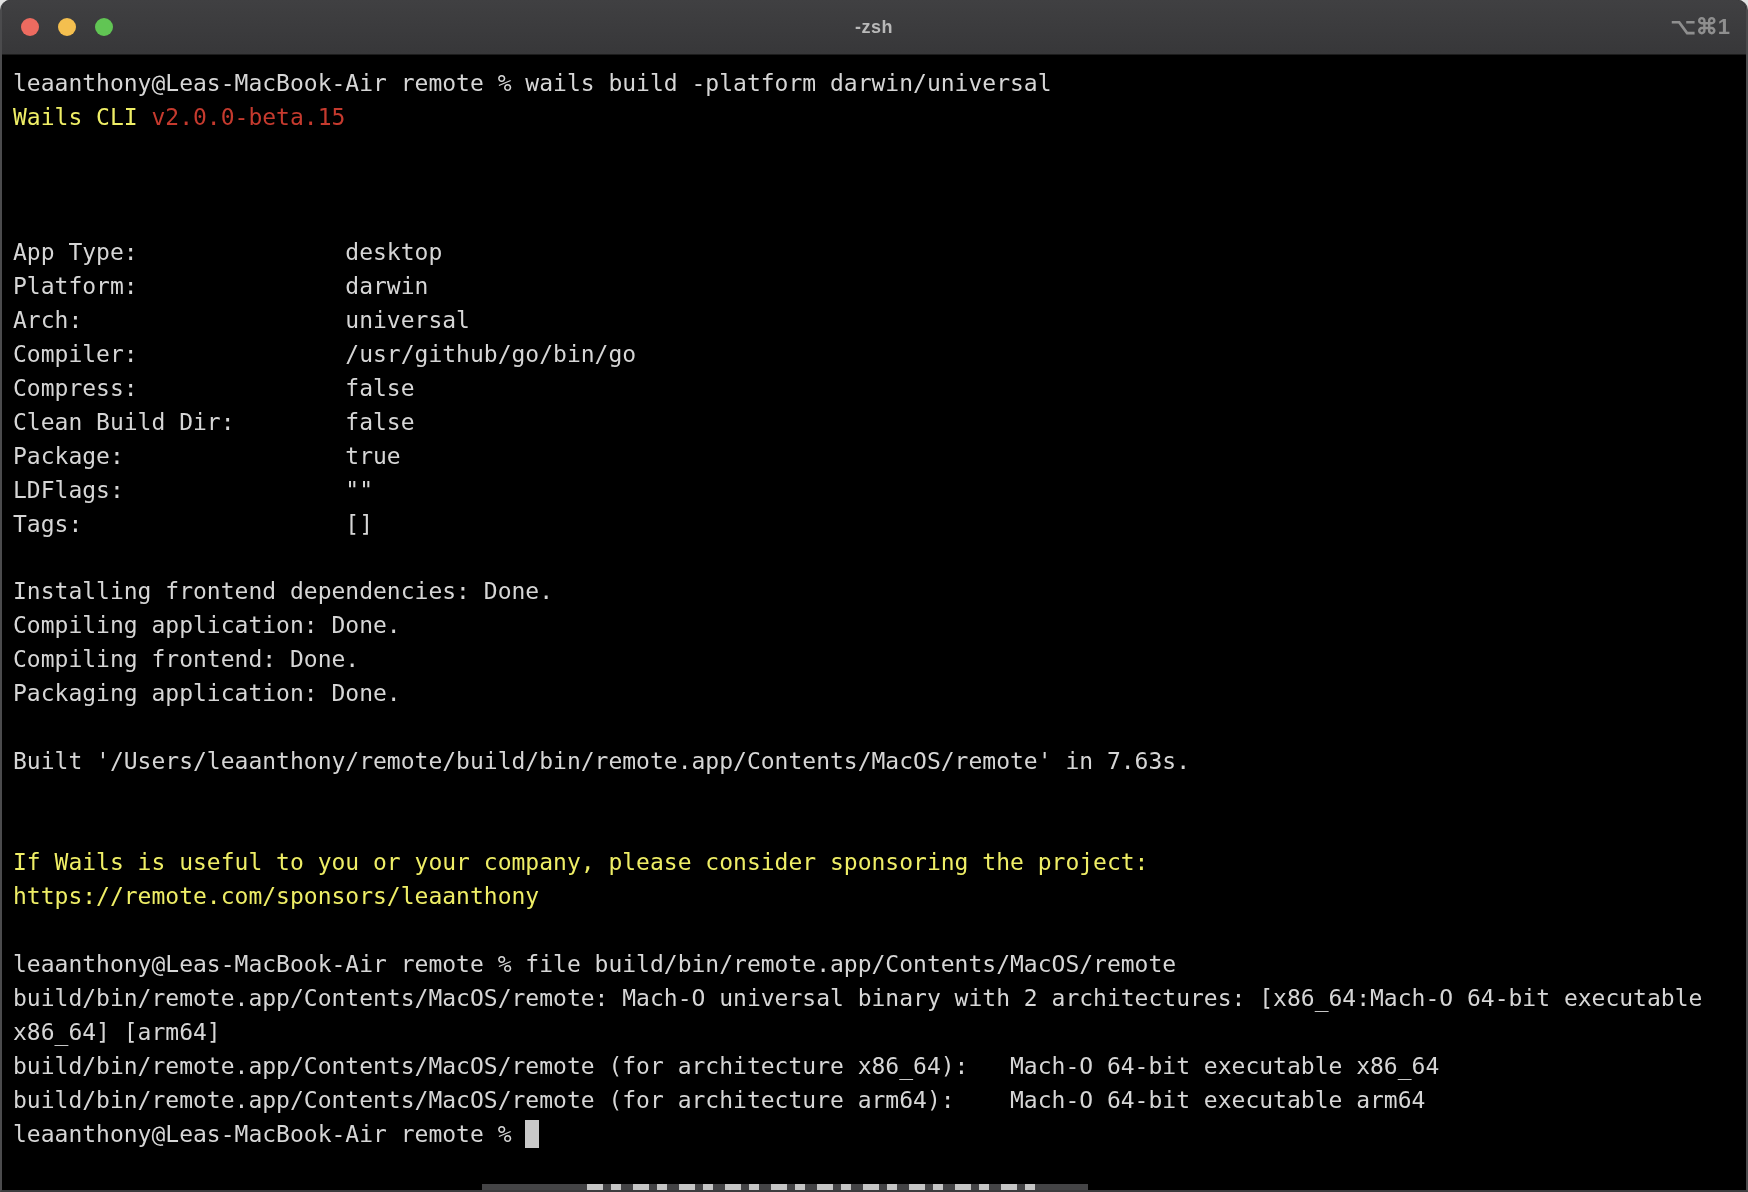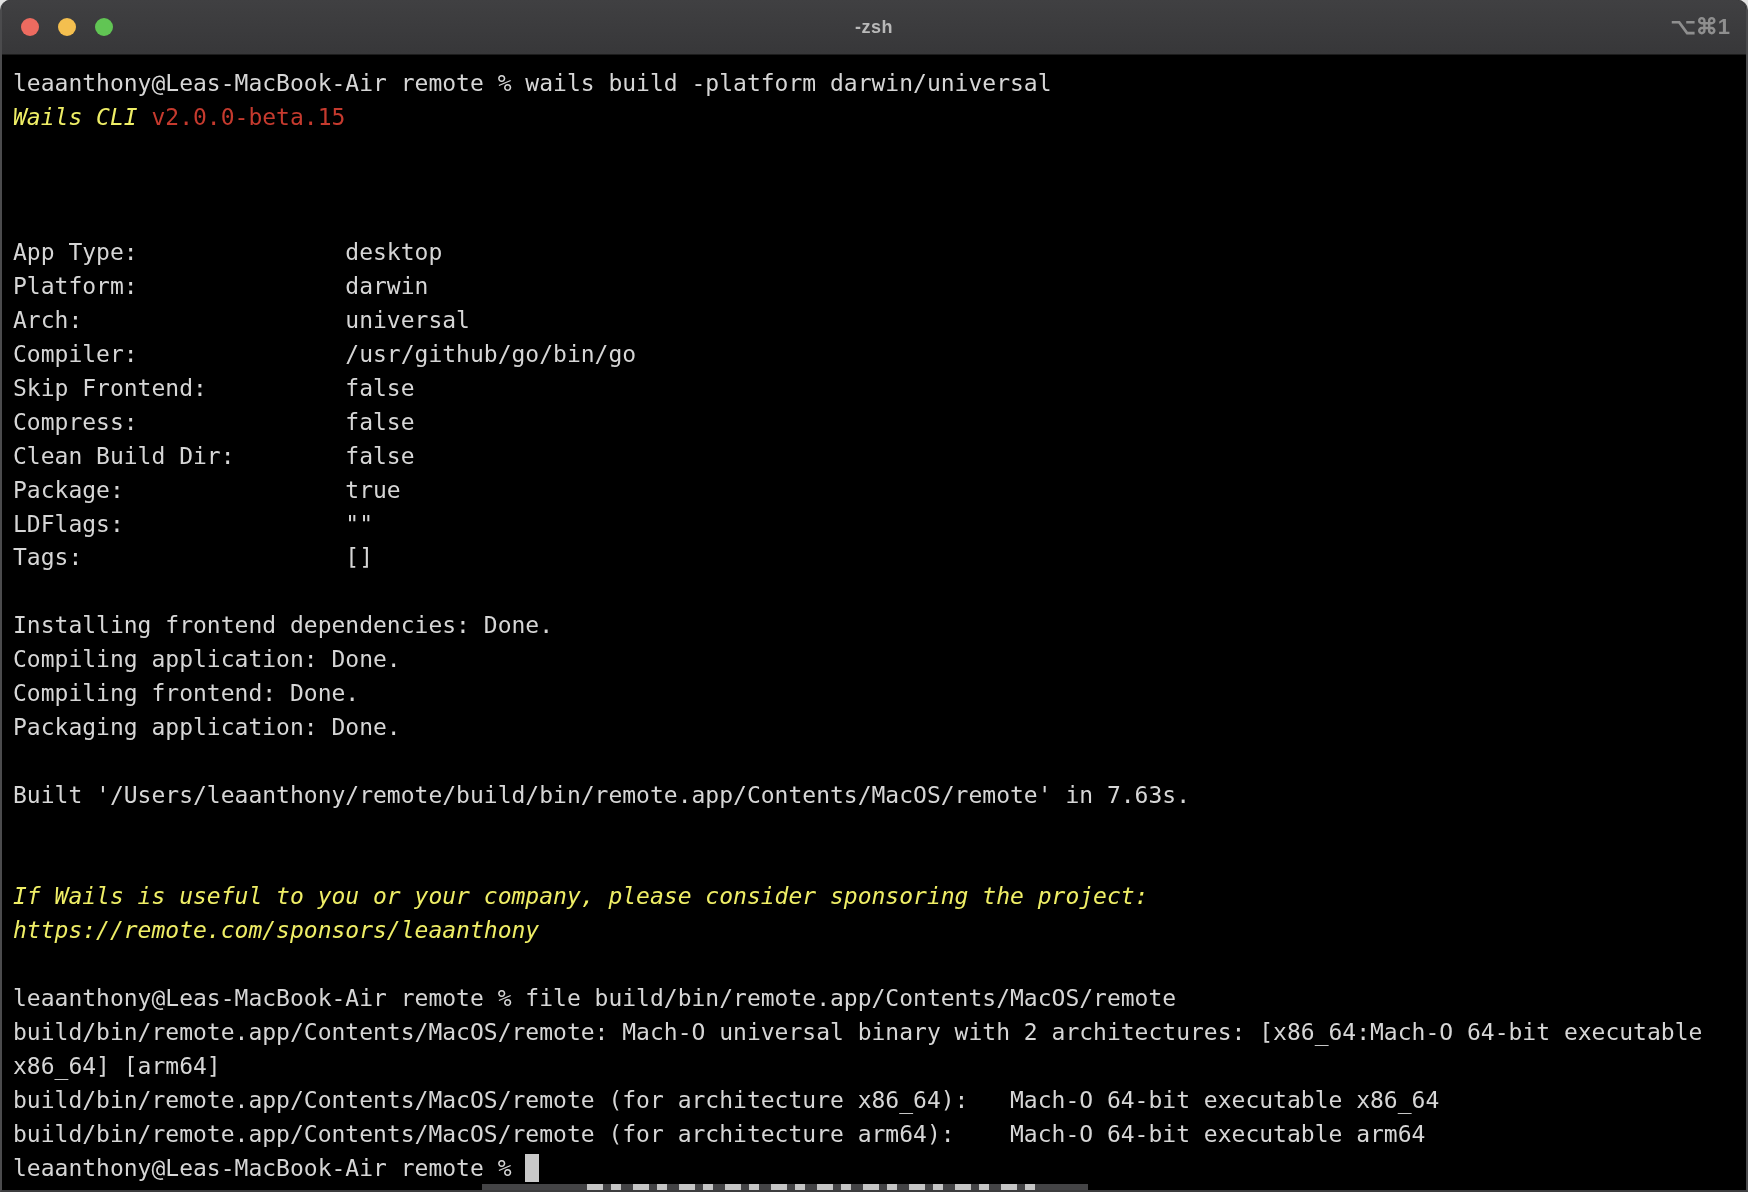--- a/index.html
+++ b/index.html
@@ -79,21 +79,21 @@
     overflow: hidden;
   }
   .line {
     height: 33.9px;
     line-height: 33.9px;
     white-space: pre;
     font-size: 23px;
     color: var(--c-default);
   }
   .c-default { color: var(--c-default); }
-  .c-yellow  { color: var(--c-yellow); font-style: italic; }
+  .c-yellow  { color: var(--c-yellow); }
   .c-red     { color: var(--c-red); }
   .cursor {
     display: inline-block;
     width: 14px;
     height: 28px;
     background: var(--c-cursor);
     vertical-align: middle;
     margin-bottom: 2px;
   }
   
@@ -136,21 +136,20 @@
     <div class="terminal">
         <div class="line"><span class="c-default">leaanthony@Leas-MacBook-Air remote % wails build -platform darwin/universal</span></div>
         <div class="line"><span class="c-yellow">Wails CLI </span><span class="c-red">v2.0.0-beta.15</span></div>
         <div class="line"></div>
         <div class="line"></div>
         <div class="line"></div>
         <div class="line"><span class="c-default">App Type:               desktop</span></div>
         <div class="line"><span class="c-default">Platform:               darwin</span></div>
         <div class="line"><span class="c-default">Arch:                   universal</span></div>
         <div class="line"><span class="c-default">Compiler:               /usr/github/go/bin/go</span></div>
-        <div class="line"><span class="c-default">Skip Frontend:          false</span></div>
         <div class="line"><span class="c-default">Compress:               false</span></div>
         <div class="line"><span class="c-default">Clean Build Dir:        false</span></div>
         <div class="line"><span class="c-default">Package:                true</span></div>
         <div class="line"><span class="c-default">LDFlags:                ""</span></div>
         <div class="line"><span class="c-default">Tags:                   []</span></div>
         <div class="line"></div>
         <div class="line"><span class="c-default">Installing frontend dependencies: Done.</span></div>
         <div class="line"><span class="c-default">Compiling application: Done.</span></div>
         <div class="line"><span class="c-default">Compiling frontend: Done.</span></div>
         <div class="line"><span class="c-default">Packaging application: Done.</span></div>

